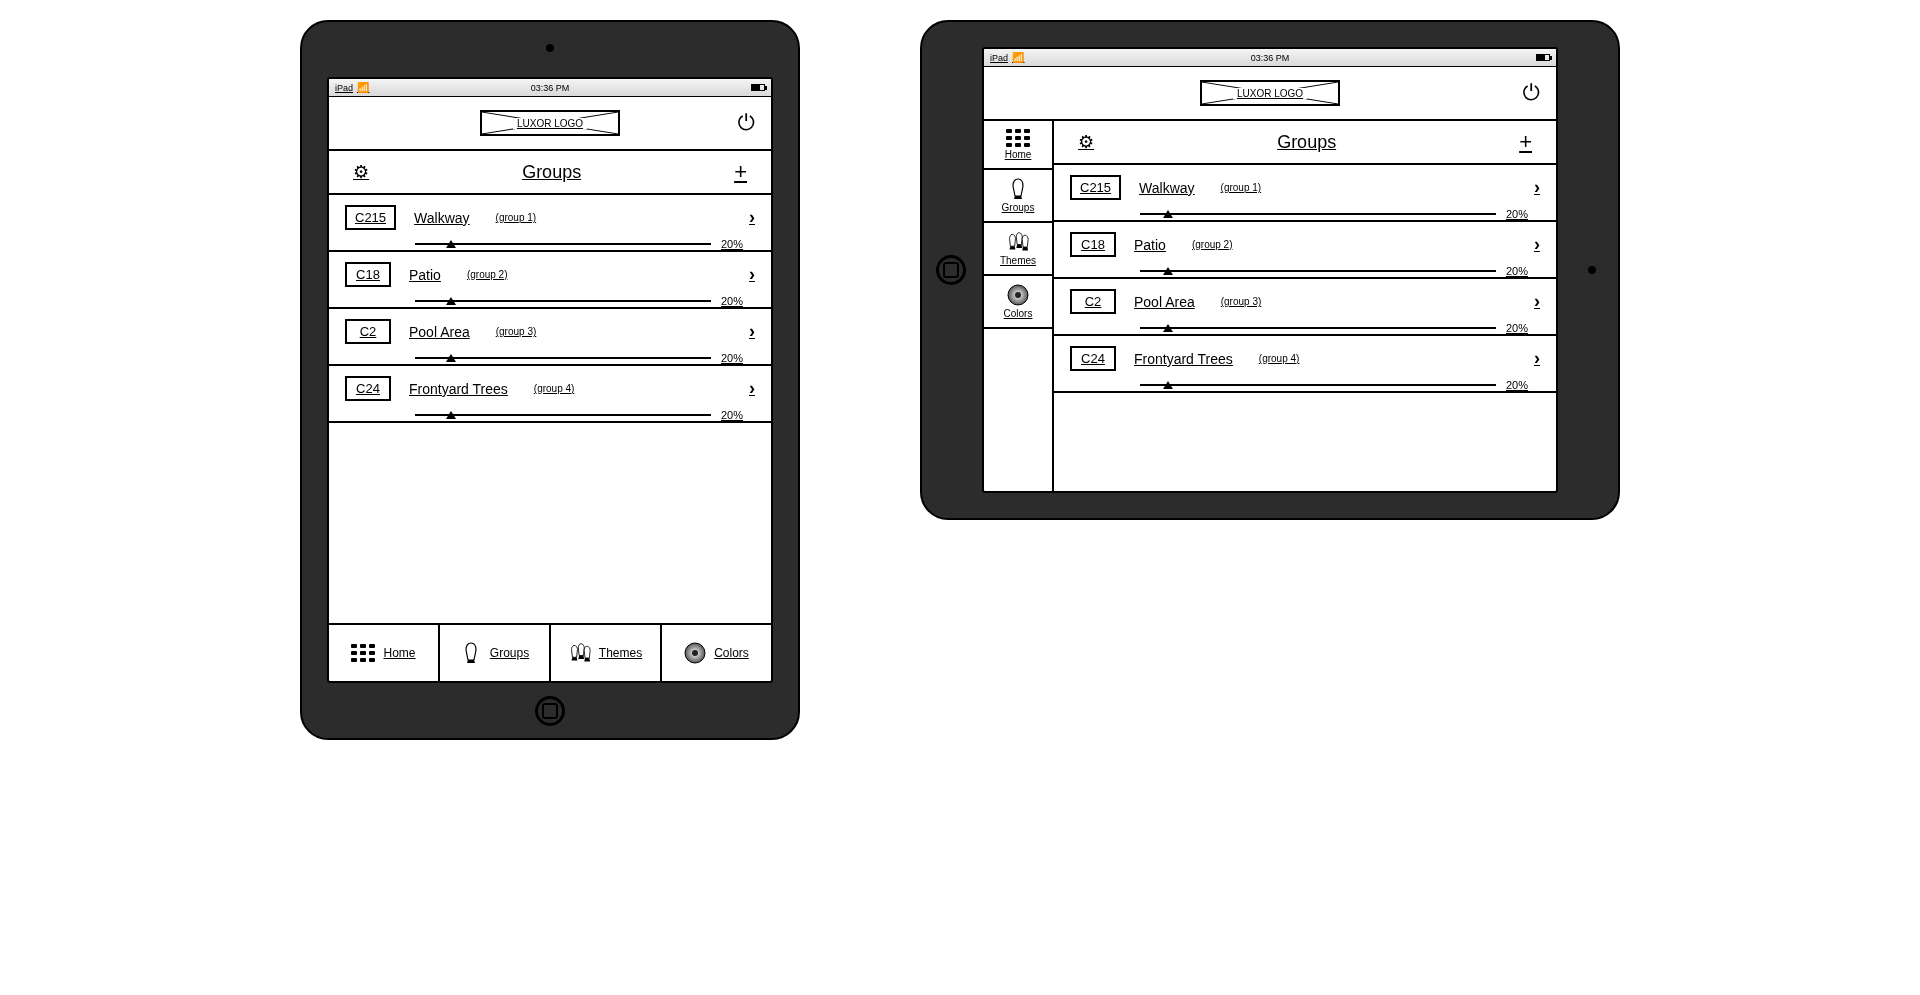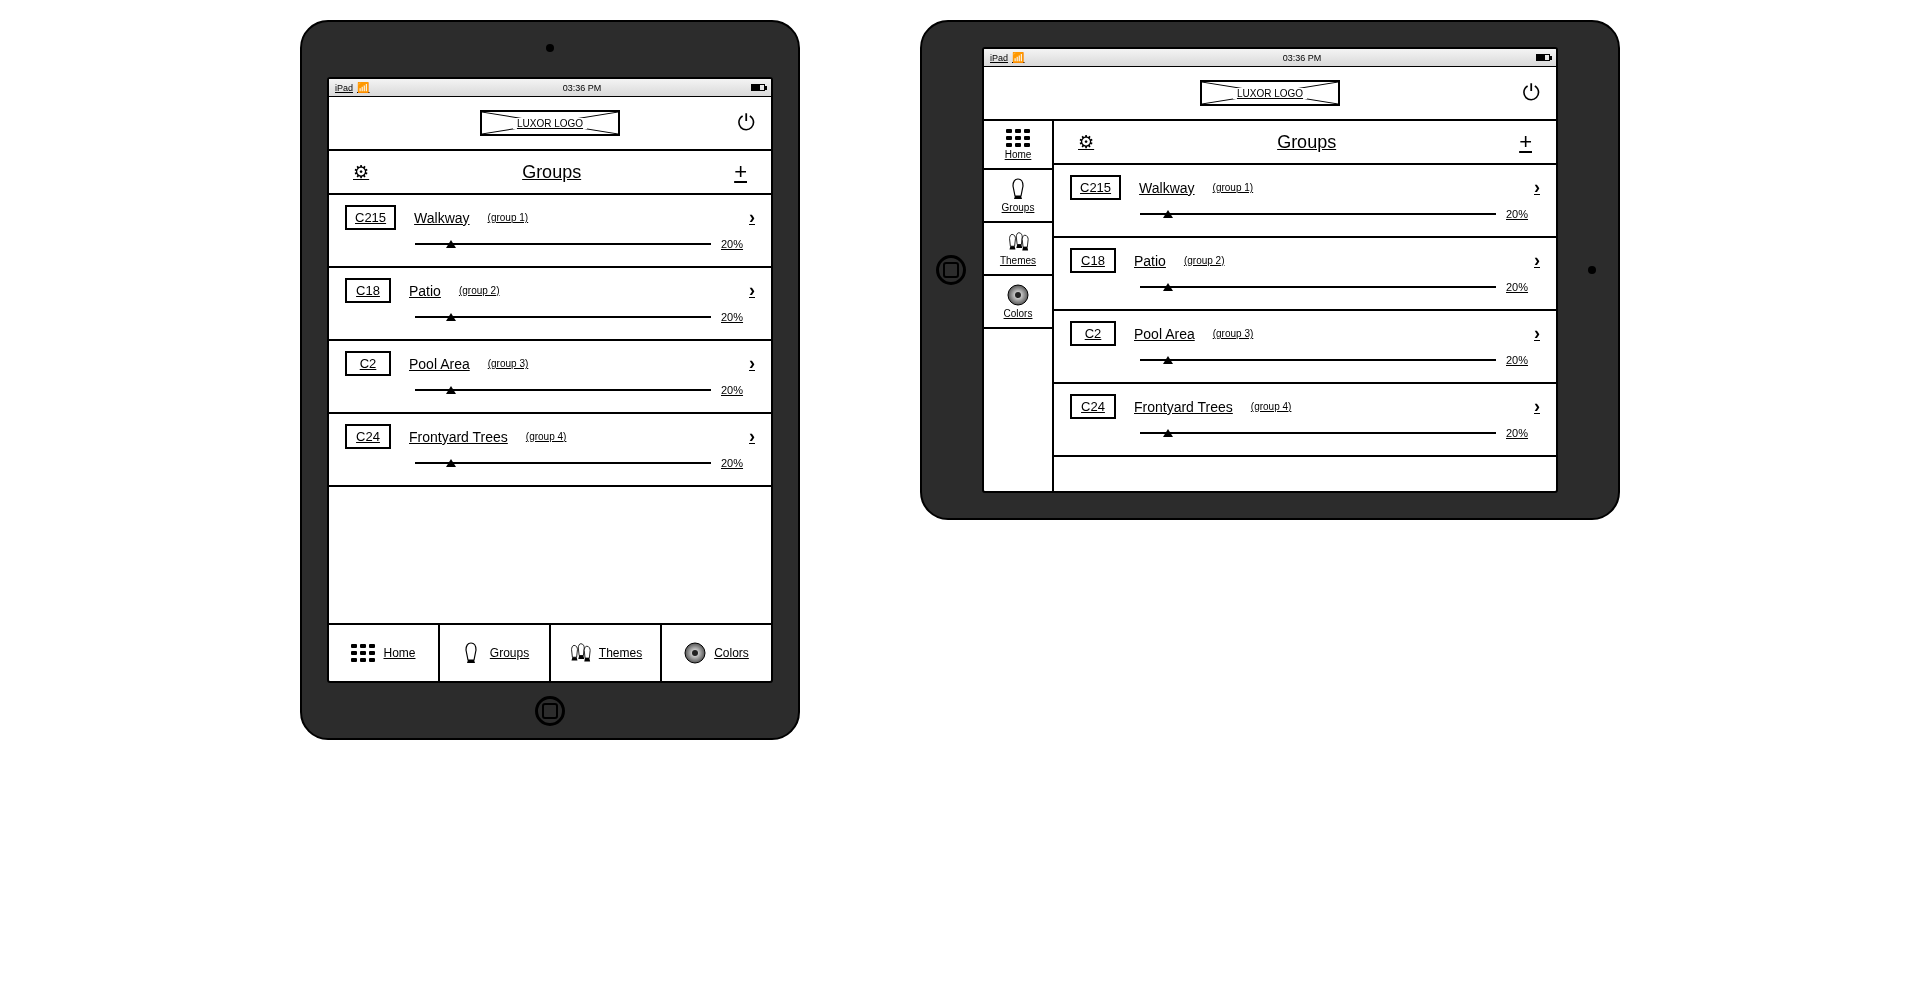--- a/index.html
+++ b/index.html
@@ -72,21 +72,21 @@
     background: linear-gradient(#f4f4f4,#d9d9d9);
     border-bottom:1px solid #000;
     font-size:9px;
     font-family: Arial, sans-serif;
     display:flex;
     align-items:center;
     justify-content:space-between;
     padding:0 6px;
   }
   .statusbar .left { display:flex; align-items:center; gap:4px;}
-  .statusbar .mid { position:absolute; left:50%; transform:translateX(-50%);margin-left:32px; }
+  .statusbar .mid { position:absolute; left:50%; transform:translateX(-50%); }
   .statusbar-wrap { position:relative; }
   .battery { width:14px; height:7px; border:1px solid #000; position:relative; }
   .battery::after{content:""; position:absolute; right:-3px; top:1px; width:2px; height:4px; background:#000;}
   .battery .fill{background:#000; width:70%; height:100%;}
   .wifi { font-size:10px; }
 
   
   .logo-row {
     display:flex; align-items:center; justify-content:center;
     position:relative;
@@ -137,33 +137,33 @@
     display:flex; flex-direction:column; align-items:center; justify-content:center;
     font-size:10px;
     gap:2px;
   }
   .content-col { flex:1; display:flex; flex-direction:column; }
 
   
   .group-list { display:flex; flex-direction:column; }
   .group-row {
     border-bottom:2px solid #000;
-    padding:10px 16px 16px 16px;
+    padding:10px 16px 0 16px;
   }
   .group-row .top {
     display:flex; align-items:center; gap:18px;
   }
   .code-box {
     border:2px solid #000;
     padding:3px 8px;
     font-size:13px;
     min-width:46px; text-align:center;
   }
   .gname { font-size:14px; }
-  .gsub { font-size:10px; }
+  .gsub { font-size:10px; margin-left:8px;}
   .chevron { margin-left:auto; font-size:18px; font-weight:bold;}
   .slider-row {
     display:flex; align-items:center; gap:10px;
     padding: 8px 0 0 70px;
     font-size:11px;
   }
   .slider {
     flex:1; height:2px; background:#000; position:relative;
   }
   .slider .handle {

